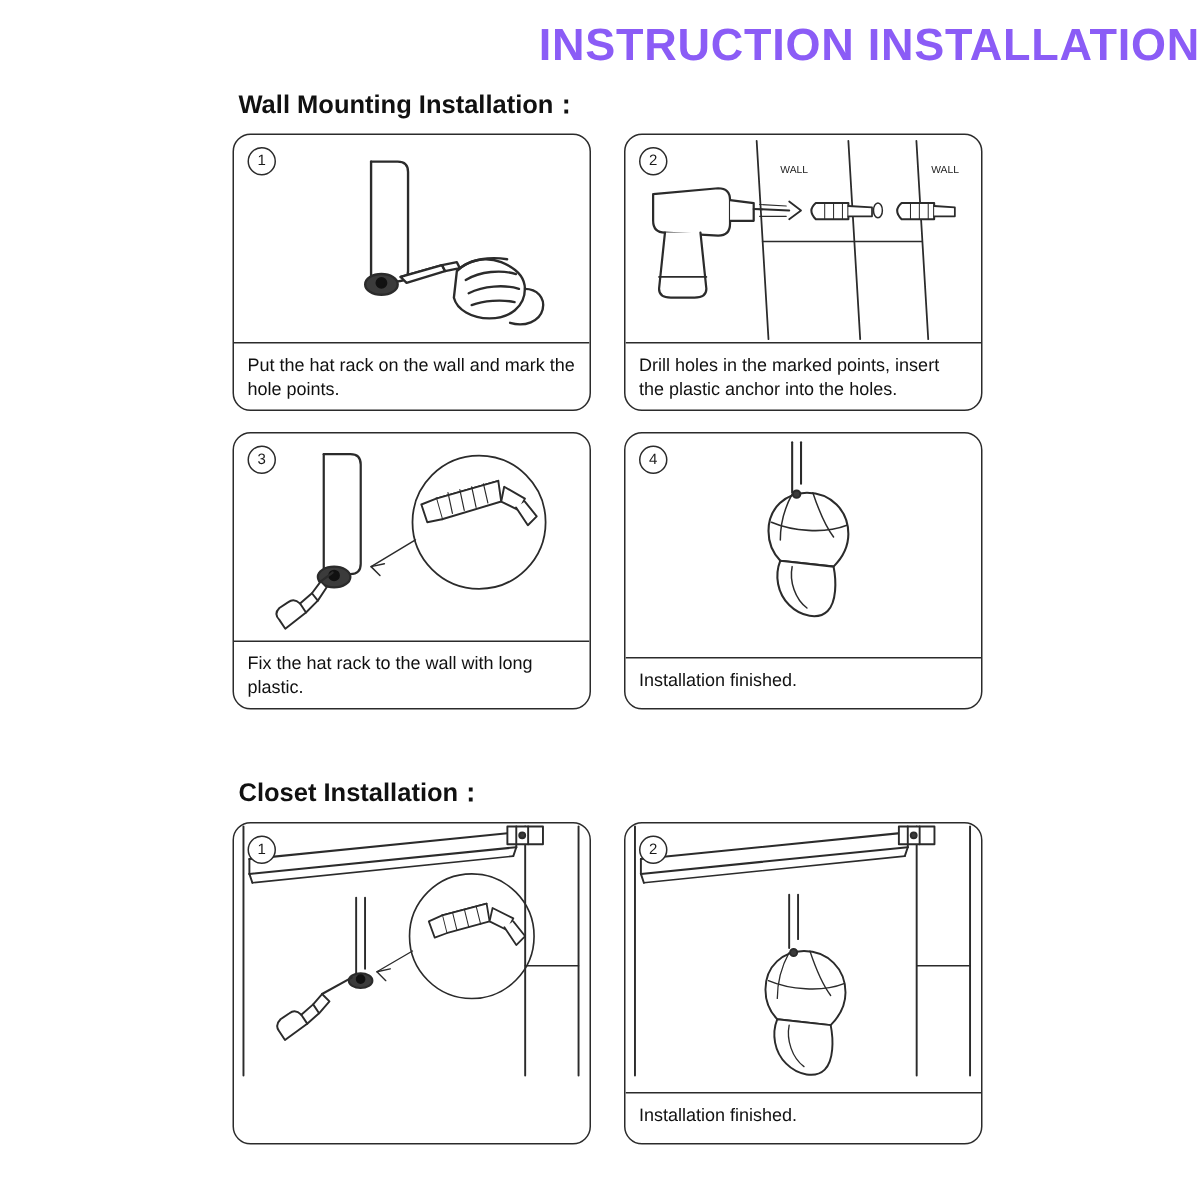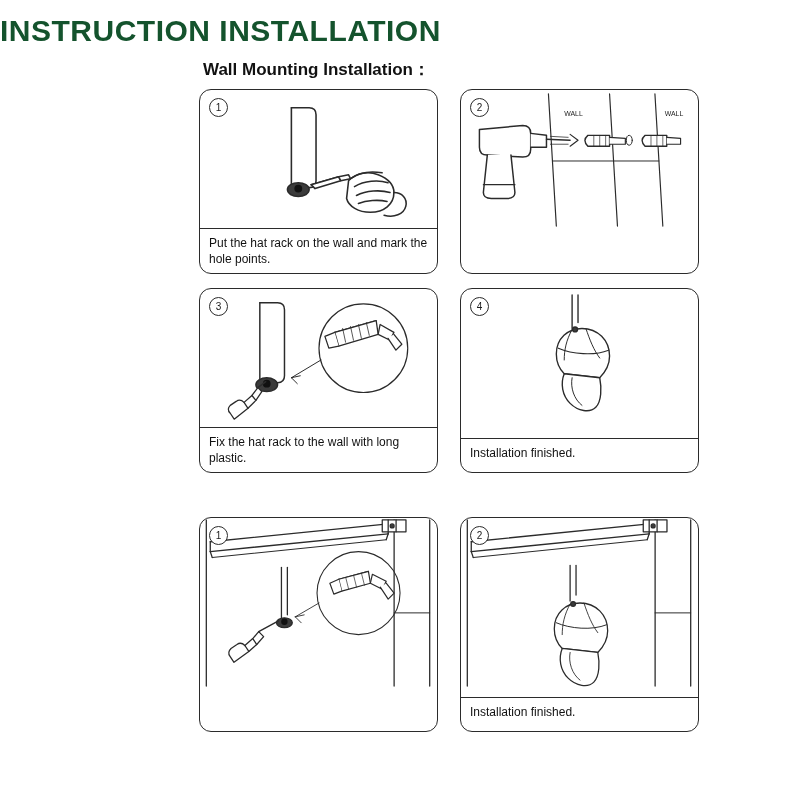--- a/index.html
+++ b/index.html
@@ -14,39 +14,38 @@
     color: #1a1a1a;
     overflow: hidden;
   }
   .page {
     position: relative;
     width: 800px;
     height: 800px;
     box-sizing: border-box;
   }
   .main-title {
-    text-align: left;
+    text-align: right;
     font-size: 30px;
     font-weight: 700;
     letter-spacing: 0.5px;
     padding-top: 14px;
-    color: #14532d;
+    color: #8b5cf6;
   }
   .section-title {
     font-size: 17px;
     font-weight: 700;
     color: #111;
     margin: 0 0 8px 0;
     padding-left: 4px;
   }
   .section {
     position: absolute;
     left: 155px;
     width: 500px;
-    margin-left: 44px;
   }
   .section-wall { top: 58px; }
   .section-closet { top: 517px; }
 
   .grid {
     display: flex;
     flex-wrap: wrap;
     gap: 14px 22px;
   }
   .card {
@@ -170,20 +169,21 @@
               <path d="M150 48 L166 49 L166 55 L150 55" fill="#fff" stroke-width="1.2"></path>
 
               <path d="M186 46 Q180 51 186 57 L208 57 L208 46 Z" fill="#fff" stroke-width="1.4"></path>
               <path d="M192 46 L192 57 M198 46 L198 57 M204 46 L204 57" stroke-width="0.7"></path>
               <path d="M208 48 L222 49 L222 55 L208 55" fill="#fff" stroke-width="1.2"></path>
 
               <ellipse cx="170" cy="51" rx="3" ry="5" stroke-width="1"></ellipse>
             </g>
           </svg>
         </div>
+        <div class="caption">Drill holes in the marked points, insert the plastic anchor into the holes.</div>
       </div>
 
       <div class="card">
         <div class="badge">3</div>
         <div class="art">
           <svg viewBox="0 0 239 143" xmlns="http://www.w3.org/2000/svg">
             <g fill="none" stroke="#2b2b2b" stroke-width="1.5" stroke-linecap="round" stroke-linejoin="round">
 
               <path d="M60 14 L78 14 Q85 14 85 21 L85 88 Q85 95 78 95 L66 95"></path>
               <path d="M60 14 L60 100"></path>
@@ -233,20 +233,21 @@
             </g>
           </svg>
         </div>
         <div class="caption">Installation finished.</div>
       </div>
 
     </div>
   </div>
 
   <div class="section section-closet">
+    <div class="section-title">Closet Installation：</div>
     <div class="grid">
 
       <div class="card closet">
         <div class="badge">1</div>
         <div class="art">
           <svg viewBox="0 0 239 173" xmlns="http://www.w3.org/2000/svg">
             <g fill="none" stroke="#2b2b2b" stroke-width="1.3" stroke-linecap="round" stroke-linejoin="round">
 
               <path d="M6 2 L6 170"></path>
               <path d="M196 2 L196 170"></path>

